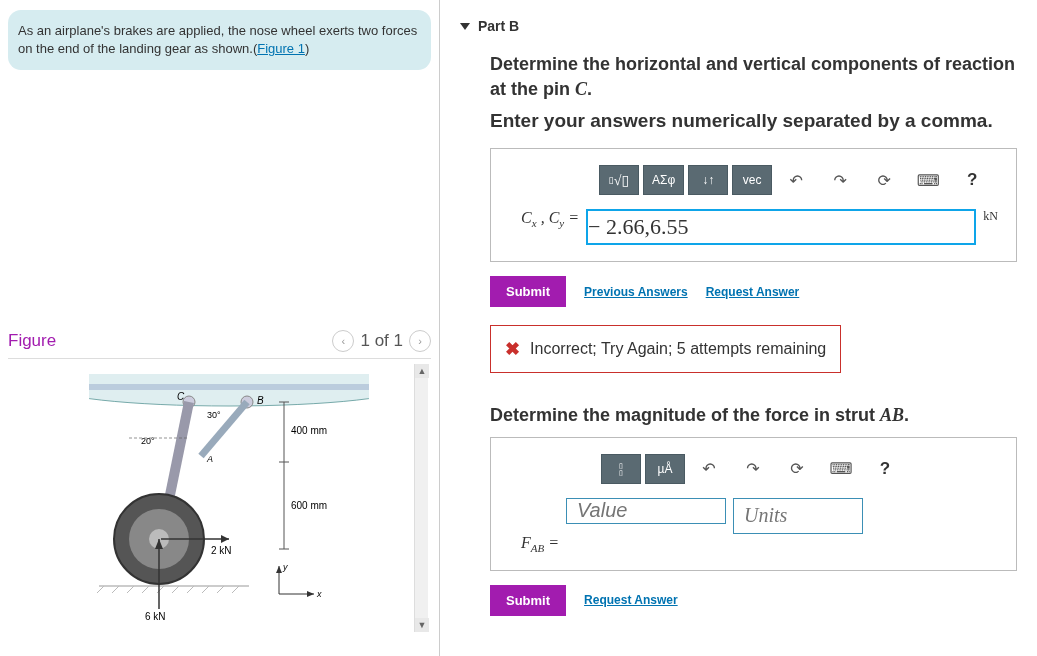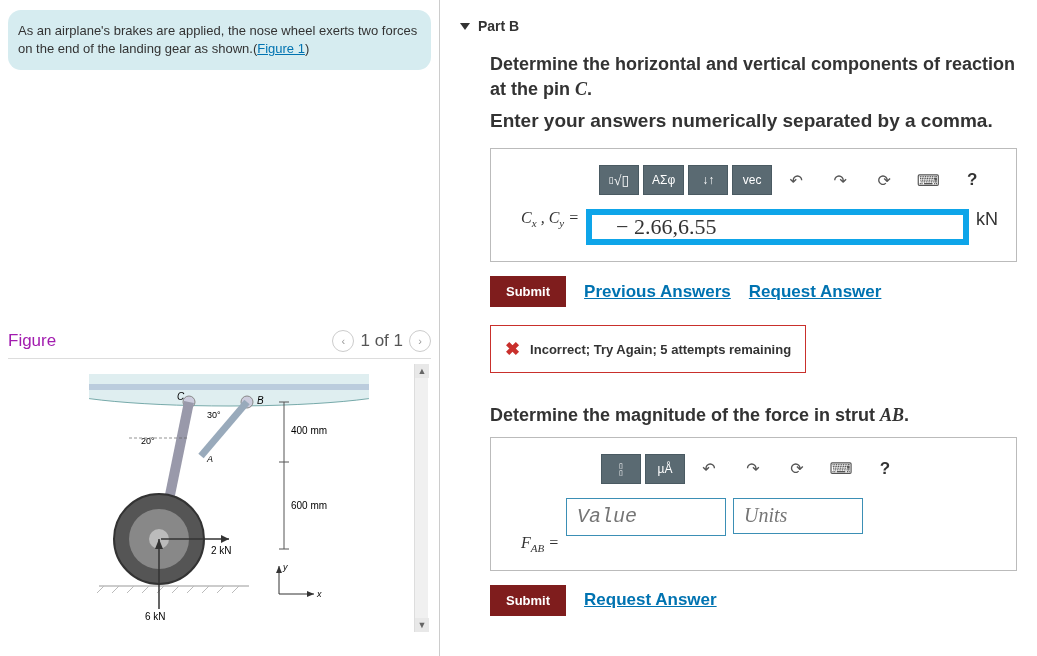--- a/index.html
+++ b/index.html
@@ -30,32 +30,32 @@
 .instruction { font-size: 19px; font-weight: bold; margin-bottom: 16px; }
 
 .answer-box { border: 1px solid #bbb; padding: 16px 18px; margin-bottom: 14px; }
 .toolbar { display: flex; gap: 4px; align-items: center; margin-bottom: 14px; margin-left: 90px; }
 .tool-btn { height: 30px; min-width: 40px; padding: 0 8px; background: #5a6a72; color: #fff; border: 1px solid #4a5a62; display: flex; align-items: center; justify-content: center; font-size: 12px; cursor: pointer; }
 .tool-btn.light { background: transparent; border: none; color: #555; font-size: 16px; }
 .tool-btn.help { background: transparent; border: none; color: #333; font-size: 17px; font-weight: bold; }
 .answer-row { display: flex; align-items: flex-start; gap: 7px; }
 .answer-label { font-style: italic; font-family: 'Times New Roman', serif; font-size: 16px; min-width: 70px; text-align: right; }
 .answer-label .sub { font-size: 11px; font-style: italic; }
-.answer-input { flex: 1; height: 36px; border: 6px solid #0ea5e9; padding: 0 24px; font-size: 22px; font-family: 'Times New Roman', serif; color: #333; }
-.unit-label { font-size: 18px; font-family: Liberation Sans, sans-serif; }
-.value-input { width: 160px; height: 38px; border: 1px solid #3b8fb5; padding: 0 10px; font-size: 20px; font-style: italic; font-family: Liberation Mono, monospace; color: #999; }
+.answer-input { flex: 1; height: 36px; border: 2px solid #0ea5e9; padding: 0 0; font-size: 22px; font-family: 'Times New Roman', serif; color: #333; }
+.unit-label { font-size: 12px; font-family: Liberation Serif, serif; }
+.value-input { width: 160px; height: 26px; border: 1px solid #3b8fb5; padding: 0 10px; font-size: 20px; font-style: italic; font-family: Liberation Sans, sans-serif; color: #999; }
 .units-input { width: 130px; height: 36px; border: 1px solid #3b8fb5; padding: 0 10px; font-size: 20px; font-style: italic; font-family: 'Times New Roman', serif; color: #999; }
 
 .submit-row { display: flex; align-items: center; gap: 18px; }
-.submit-btn { background: #7f1d1d; color: #fff; border: none; padding: 8px 16px; font-size: 13px; font-weight: bold; cursor: pointer; }
-.link { color: #0073b1; text-decoration: underline; font-size: 17px; cursor: pointer; font-weight: bold; }
+.submit-btn { background: #a21caf; color: #fff; border: none; padding: 8px 16px; font-size: 13px; font-weight: bold; cursor: pointer; }
+.link { color: #0073b1; text-decoration: underline; font-size: 12px; cursor: pointer; font-weight: bold; }
 
 .feedback { border: 1px solid #c9302c; background: #fff; padding: 12px 14px; margin-top: 18px; display: flex; align-items: center; gap: 10px; width: fit-content; }
 .x-icon { color: #c9302c; font-size: 18px; font-weight: bold; }
-.feedback-text { font-weight: bold; font-size: 13px; }
+.feedback-text { font-weight: normal; font-size: 16px; }
 </style>
 </head>
 <body>
 
 <div class="left-panel">
   <div class="problem-box">
     <span>As an airplane's brakes are applied, the nose wheel exerts two forces on the end of the landing gear as shown.(</span><a href="#">Figure 1</a><span>)</span>
   </div>
 
   <div class="figure-header">

